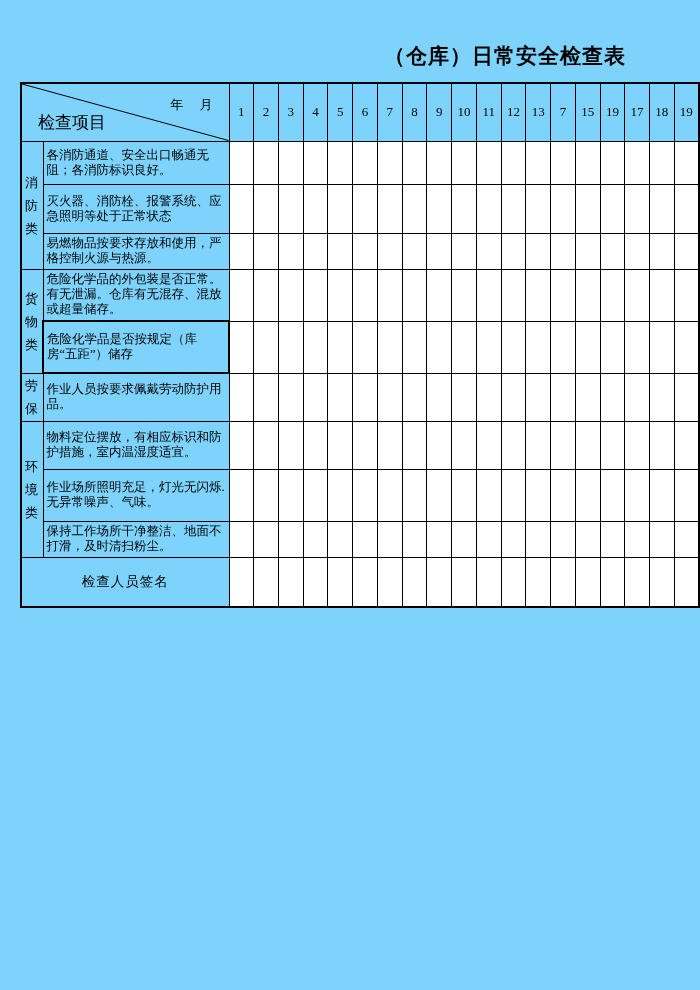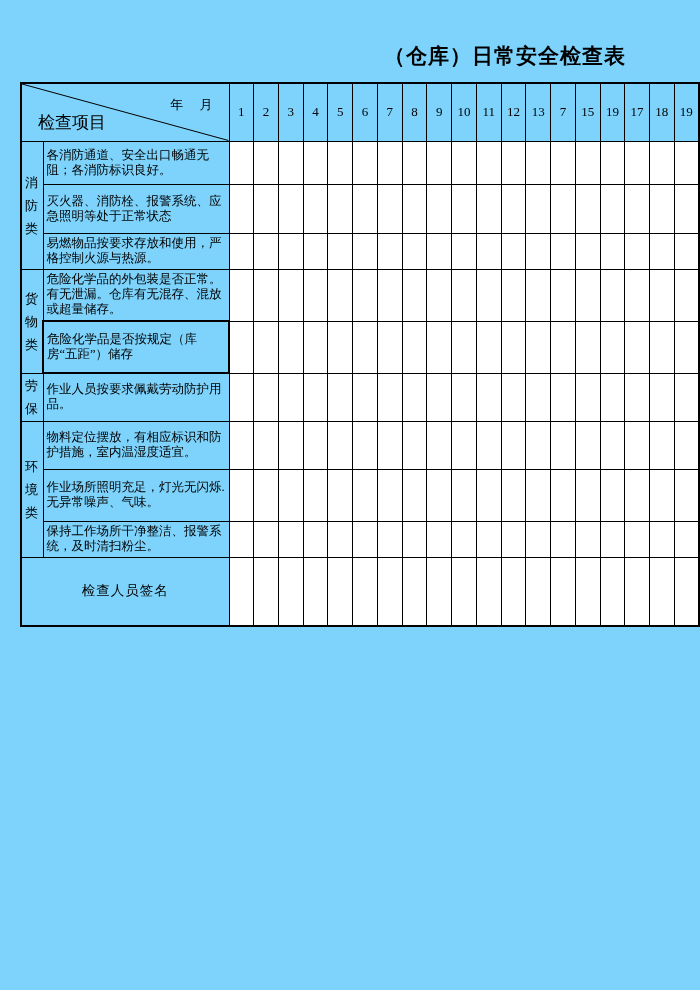--- a/index.html
+++ b/index.html
@@ -331,42 +331,42 @@
           <td class="day-cell"></td>
           <td class="day-cell"></td>
           <td class="day-cell"></td>
           <td class="day-cell"></td>
           <td class="day-cell"></td>
           <td class="day-cell"></td>
           <td class="day-cell"></td>
           <td class="day-cell"></td>
         </tr>
         <tr style="height: 36px;">
-          <td class="item-cell">保持工作场所干净整洁、报警系统，及时清扫粉尘。</td>
-          <td class="day-cell"></td>
-          <td class="day-cell"></td>
-          <td class="day-cell"></td>
-          <td class="day-cell"></td>
-          <td class="day-cell"></td>
-          <td class="day-cell"></td>
-          <td class="day-cell"></td>
-          <td class="day-cell"></td>
-          <td class="day-cell"></td>
-          <td class="day-cell"></td>
-          <td class="day-cell"></td>
-          <td class="day-cell"></td>
-          <td class="day-cell"></td>
-          <td class="day-cell"></td>
-          <td class="day-cell"></td>
-          <td class="day-cell"></td>
-          <td class="day-cell"></td>
-          <td class="day-cell"></td>
-          <td class="day-cell"></td>
-        </tr>
-        <tr style="height: 69px;">
+          <td class="item-cell">保持工作场所干净整洁、地面不打滑，及时清扫粉尘。</td>
+          <td class="day-cell"></td>
+          <td class="day-cell"></td>
+          <td class="day-cell"></td>
+          <td class="day-cell"></td>
+          <td class="day-cell"></td>
+          <td class="day-cell"></td>
+          <td class="day-cell"></td>
+          <td class="day-cell"></td>
+          <td class="day-cell"></td>
+          <td class="day-cell"></td>
+          <td class="day-cell"></td>
+          <td class="day-cell"></td>
+          <td class="day-cell"></td>
+          <td class="day-cell"></td>
+          <td class="day-cell"></td>
+          <td class="day-cell"></td>
+          <td class="day-cell"></td>
+          <td class="day-cell"></td>
+          <td class="day-cell"></td>
+        </tr>
+        <tr style="height: 50px;">
           <td class="sig-cell" colspan="2">检查人员签名</td>
           <td class="day-cell"></td>
           <td class="day-cell"></td>
           <td class="day-cell"></td>
           <td class="day-cell"></td>
           <td class="day-cell"></td>
           <td class="day-cell"></td>
           <td class="day-cell"></td>
           <td class="day-cell"></td>
           <td class="day-cell"></td>

